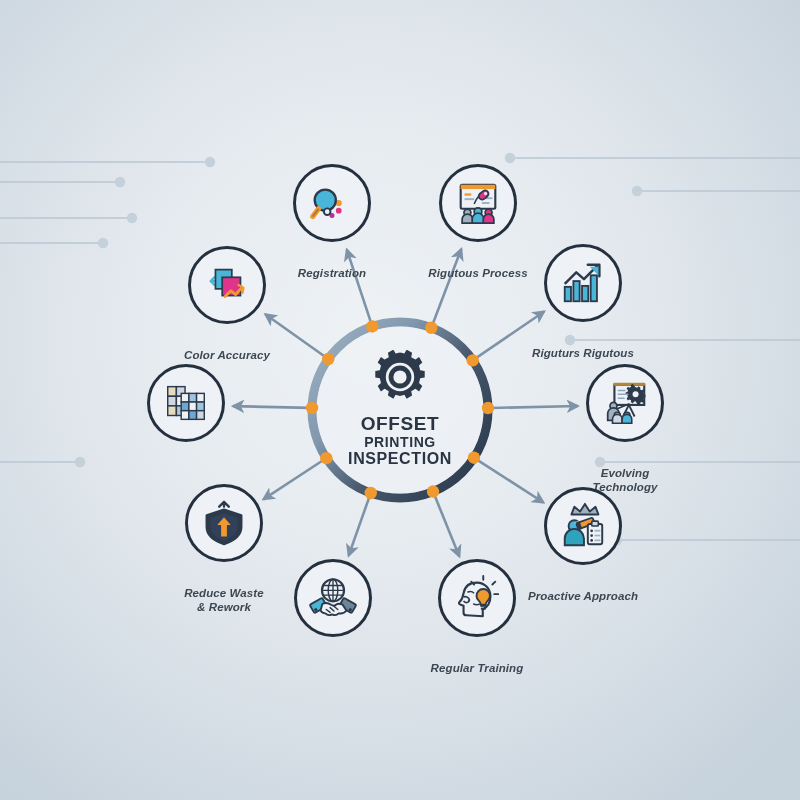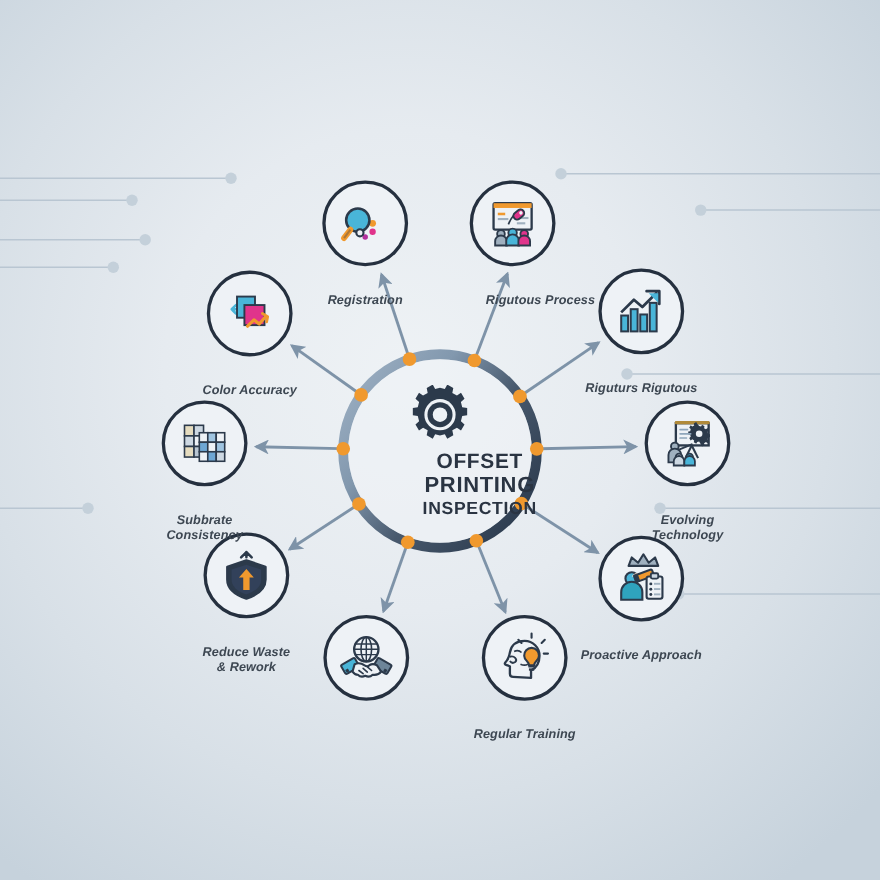--- a/index.html
+++ b/index.html
@@ -55,33 +55,33 @@
   #hub {
     position: absolute;
     left: 400px;
     top: 410px;
     width: 176px;
     height: 176px;
     margin-left: -88px;
     margin-top: -88px;
     display: flex;
     flex-direction: column;
-    align-items: flex-end;
+    align-items: center;
     justify-content: center;
   }
   .hub-text {
     position: relative;
     text-align: center;
     margin-top: 62px;
     color: #2a3442;
     font-weight: bold;
     letter-spacing: 0.6px;
   }
   .hub-l1 { font-size: 19px; line-height: 1.12; }
-  .hub-l2 { font-size: 20px; line-height: 1.18; }
+  .hub-l2 { font-size: 14px; line-height: 1.18; }
   .hub-l3 { font-size: 16px; line-height: 1.18; }
 </style>
 </head>
 <body>
 
 <div id="stage">
 
   <svg id="bg-lines" viewBox="0 0 800 800" xmlns="http://www.w3.org/2000/svg" aria-hidden="true">
     <g id="decor-group" stroke="#b9c6d2" stroke-width="1.4" fill="#c4d0da">
         <line x1="0" y1="162" x2="210" y2="162"></line>
@@ -172,21 +172,21 @@
     <circle cx="33" cy="34" r="3" fill="#e0348b"></circle>
             <circle cx="26" cy="39" r="2.6" fill="#b3309e"></circle>
     <circle cx="19" cy="23" r="11" fill="#49b5d8" stroke="#2c3a4b" stroke-width="2.4"></circle>
     <circle cx="21" cy="35" r="3.4" fill="#eef2f6" stroke="#2c3a4b" stroke-width="2"></circle>
     <path d="M12 32 L6 40" stroke="#f0992e" stroke-width="5.5" stroke-linecap="round"></path>
     <path d="M12 32 L6 40" stroke="#2c3a4b" stroke-width="2" fill="none" opacity="0.35"></path>
           </svg>
         </div>
         <div class="node-label">Registration</div>
       </div>
-      <div class="node" style="left: 466px; top: 164px; text-align: right;">
+      <div class="node" style="left: 478px; top: 164px;">
         <div class="node-circle">
           <svg width="50" height="50" viewBox="0 0 52 52" xmlns="http://www.w3.org/2000/svg">
     <rect x="8" y="7" width="36" height="25" rx="1.5" fill="#eef2f6" stroke="#2c3a4b" stroke-width="2.2"></rect>
     <rect x="8" y="7" width="36" height="4.5" fill="#f0992e"></rect>
     <rect x="12" y="16" width="7" height="2.4" fill="#f0992e"></rect>
     <rect x="12" y="21" width="10" height="2" fill="#9fb0bf"></rect>
     <rect x="30" y="20" width="11" height="2" fill="#9fb0bf"></rect>
     <rect x="30" y="25" width="8" height="2" fill="#9fb0bf"></rect>
     <path d="M22 27 q4-10 12-14" stroke="#2c3a4b" stroke-width="1.6" fill="none"></path>
     <g transform="rotate(-38 31 19)">
@@ -327,22 +327,20 @@
       <rect x="37" y="16" width="8" height="9" fill="#eef2f6"></rect>
       <rect x="21" y="25" width="8" height="9" fill="#6ea7d4"></rect>
       <rect x="29" y="25" width="8" height="9" fill="#eef2f6"></rect>
       <rect x="37" y="25" width="8" height="9" fill="#9fc4e0"></rect>
       <rect x="21" y="34" width="8" height="9" fill="#eef2f6"></rect>
       <rect x="29" y="34" width="8" height="9" fill="#6ea7d4"></rect>
       <rect x="37" y="34" width="8" height="9" fill="#cdd8e2"></rect>
     </g>
           </svg>
         </div>
-        <div class="node-label">Subbrate
-Consistency</div>
       </div>
       <div class="node" style="left: 227px; top: 246px;">
         <div class="node-circle">
           <svg width="50" height="50" viewBox="0 0 52 52" xmlns="http://www.w3.org/2000/svg">
     <path d="M17 22 h-8 M9 22 l4-4 M9 22 l4 4" stroke="#49b5d8" stroke-width="2.4" fill="none" stroke-linecap="round" stroke-linejoin="round"></path>
     <rect x="14" y="10" width="17" height="20" fill="#49b5d8" stroke="#2c3a4b" stroke-width="1.8"></rect>
     <rect x="21" y="18" width="19" height="19" fill="#e0348b" stroke="#2c3a4b" stroke-width="1.8"></rect>
     <path d="M24 38 l6-6 5 4 6-7" stroke="#f0992e" stroke-width="3" fill="none" stroke-linecap="round" stroke-linejoin="round"></path>
     <path d="M38 26 l5 3 -1 5" stroke="#f0992e" stroke-width="2.6" fill="none" stroke-linecap="round" stroke-linejoin="round"></path>
           </svg>

